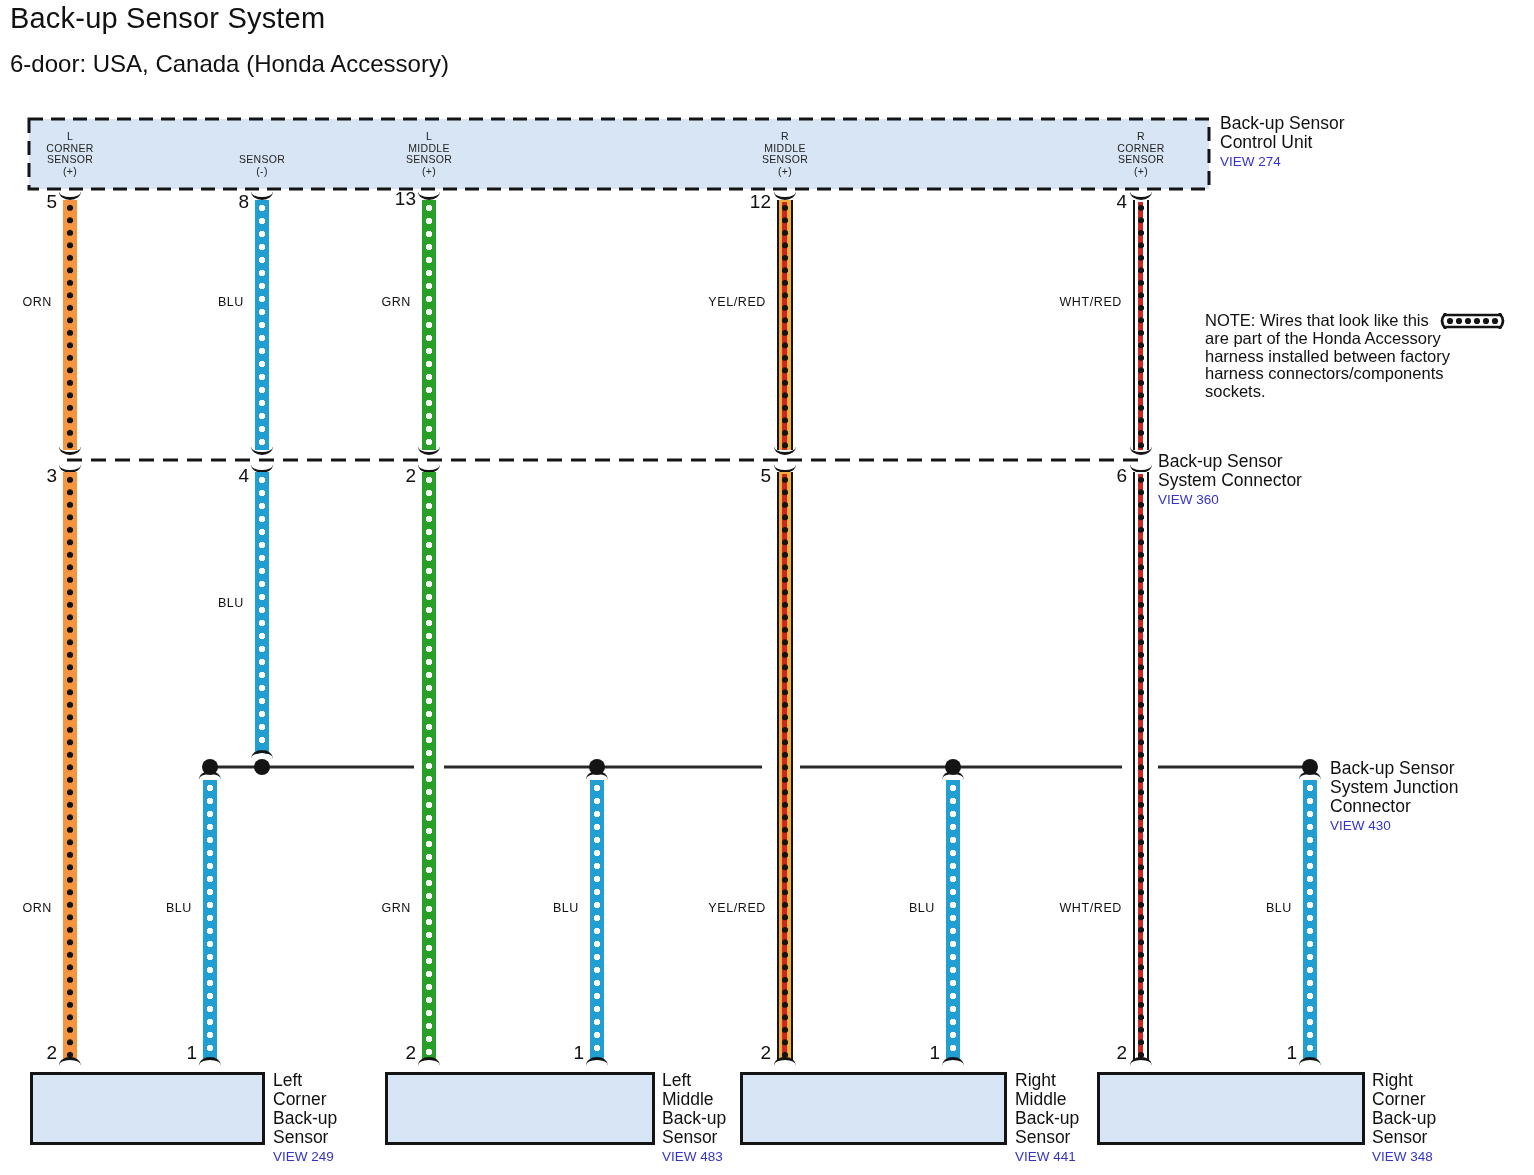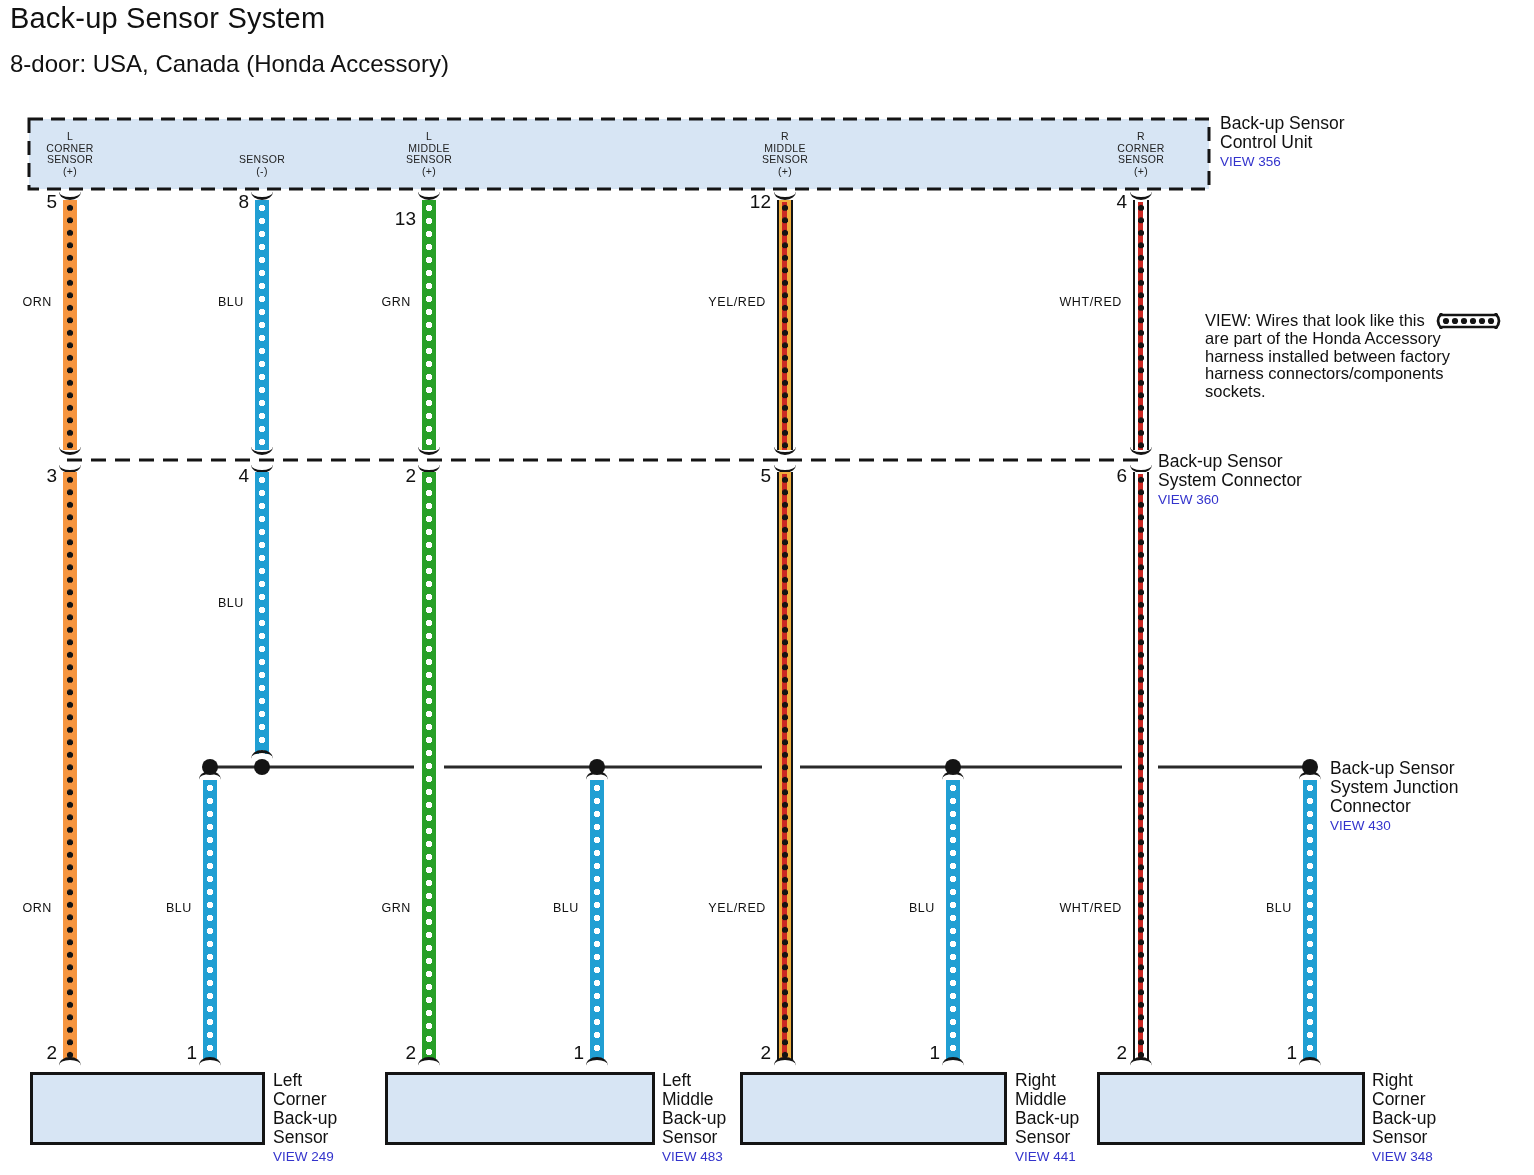--- a/index.html
+++ b/index.html
@@ -65,21 +65,21 @@
   <svg class="layer-svg" width="1534" height="1175">
     <rect x="29" y="119" width="1180" height="70" fill="#D7E5F4" stroke="#141414" stroke-width="3" stroke-dasharray="14 8"></rect>
     <line x1="67" y1="460" x2="1146" y2="460" stroke="#141414" stroke-width="2.8" stroke-dasharray="15 9"></line>
     <line x1="210" y1="767" x2="414" y2="767" stroke="#2a2a2a" stroke-width="2.8"></line>
     <line x1="444" y1="767" x2="762" y2="767" stroke="#2a2a2a" stroke-width="2.8"></line>
     <line x1="800" y1="767" x2="1122" y2="767" stroke="#2a2a2a" stroke-width="2.8"></line>
     <line x1="1158" y1="767" x2="1311" y2="767" stroke="#2a2a2a" stroke-width="2.8"></line>
   </svg>
 
   <div class="page-title">Back-up Sensor System</div>
-  <div class="page-subtitle">8-door: USA, Canada (Honda Accessory)</div>
+  <div class="page-subtitle">6-door: USA, Canada (Honda Accessory)</div>
 
   <div class="term" style="left:10px;top:131px">L
 CORNER
 SENSOR
 (+)</div>
   <div class="term" style="left:202px;top:154px">SENSOR
 (-)</div>
   <div class="term" style="left:369px;top:131px">L
 MIDDLE
 SENSOR
@@ -89,26 +89,26 @@
 SENSOR
 (+)</div>
   <div class="term" style="left:1081px;top:131px">R
 CORNER
 SENSOR
 (+)</div>
 
   <div class="comp" style="left:1220px;top:114px">
     <div class="comp-name">Back-up Sensor
 Control Unit</div>
-    <span class="view-link">VIEW 356</span>
+    <span class="view-link">VIEW 274</span>
   </div>
 
   <div class="pin" style="left:17px;top:191px">5</div>
   <div class="pin" style="left:209px;top:191px">8</div>
-  <div class="pin" style="left:376px;top:208px">13</div>
+  <div class="pin" style="left:376px;top:188px">13</div>
   <div class="pin" style="left:731px;top:191px">12</div>
   <div class="pin" style="left:1087px;top:191px">4</div>
 
   <div class="smile" style="left:59px;top:190px"></div>
   <div class="smile" style="left:251px;top:190px"></div>
   <div class="smile" style="left:418px;top:190px"></div>
   <div class="smile" style="left:774px;top:190px"></div>
   <div class="smile" style="left:1130px;top:190px"></div>
 
   <div class="wire orn" style="left:63px;top:200px;height:250px"></div>
@@ -233,21 +233,21 @@
   <div class="comp" style="left:1372px;top:1071px">
     <div class="comp-name">Right
 Corner
 Back-up
 Sensor</div>
     <span class="view-link">VIEW 348</span>
   </div>
 
   <div class="note">
     <div class="note-line1">
-      <span>VIEW: Wires that look like this</span>
+      <span>NOTE: Wires that look like this</span>
       <svg width="72" height="16" viewBox="0 0 72 16">
         <path d="M7 2 H66 M7 14 H66" stroke="#141414" stroke-width="2.6" fill="none"></path>
         <path d="M10 0 Q2 8 10 16" stroke="#141414" stroke-width="2.6" fill="none"></path>
         <path d="M63 0 Q71 8 63 16" stroke="#141414" stroke-width="2.6" fill="none"></path>
         <circle cx="14" cy="8" r="3.1" fill="#141414"></circle>
         <circle cx="23" cy="8" r="3.1" fill="#141414"></circle>
         <circle cx="32" cy="8" r="3.1" fill="#141414"></circle>
         <circle cx="41" cy="8" r="3.1" fill="#141414"></circle>
         <circle cx="50" cy="8" r="3.1" fill="#141414"></circle>
         <circle cx="59" cy="8" r="3.1" fill="#141414"></circle>

